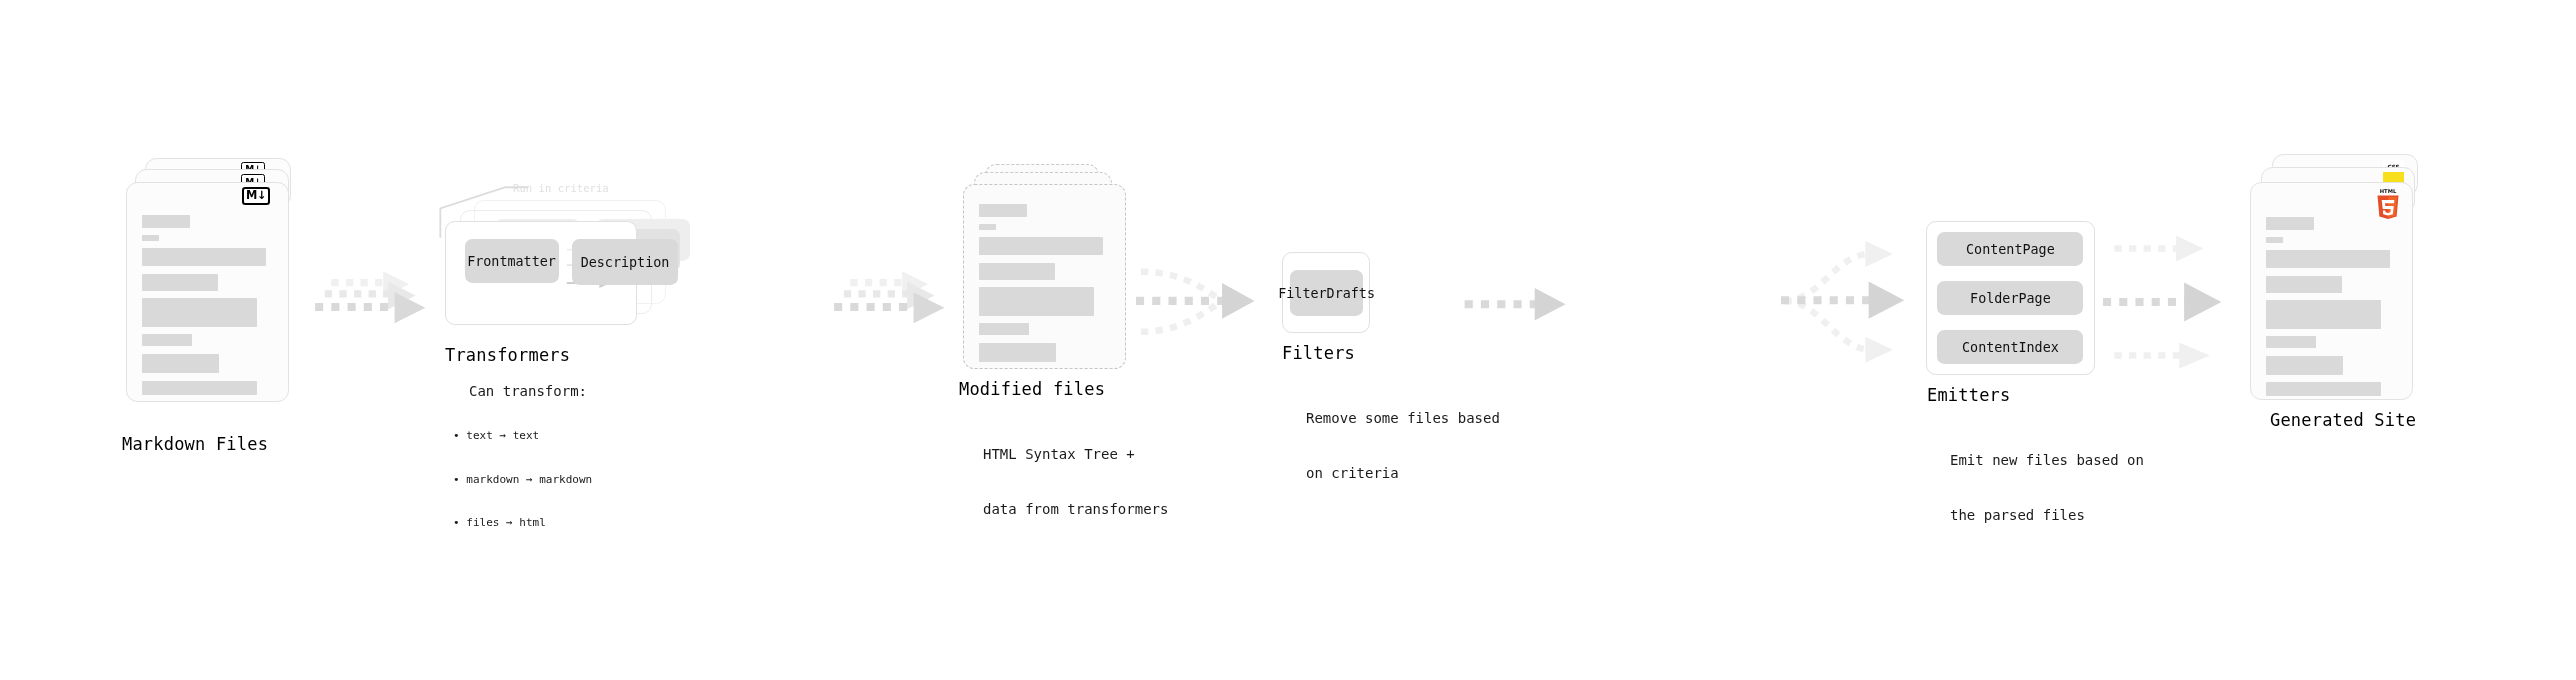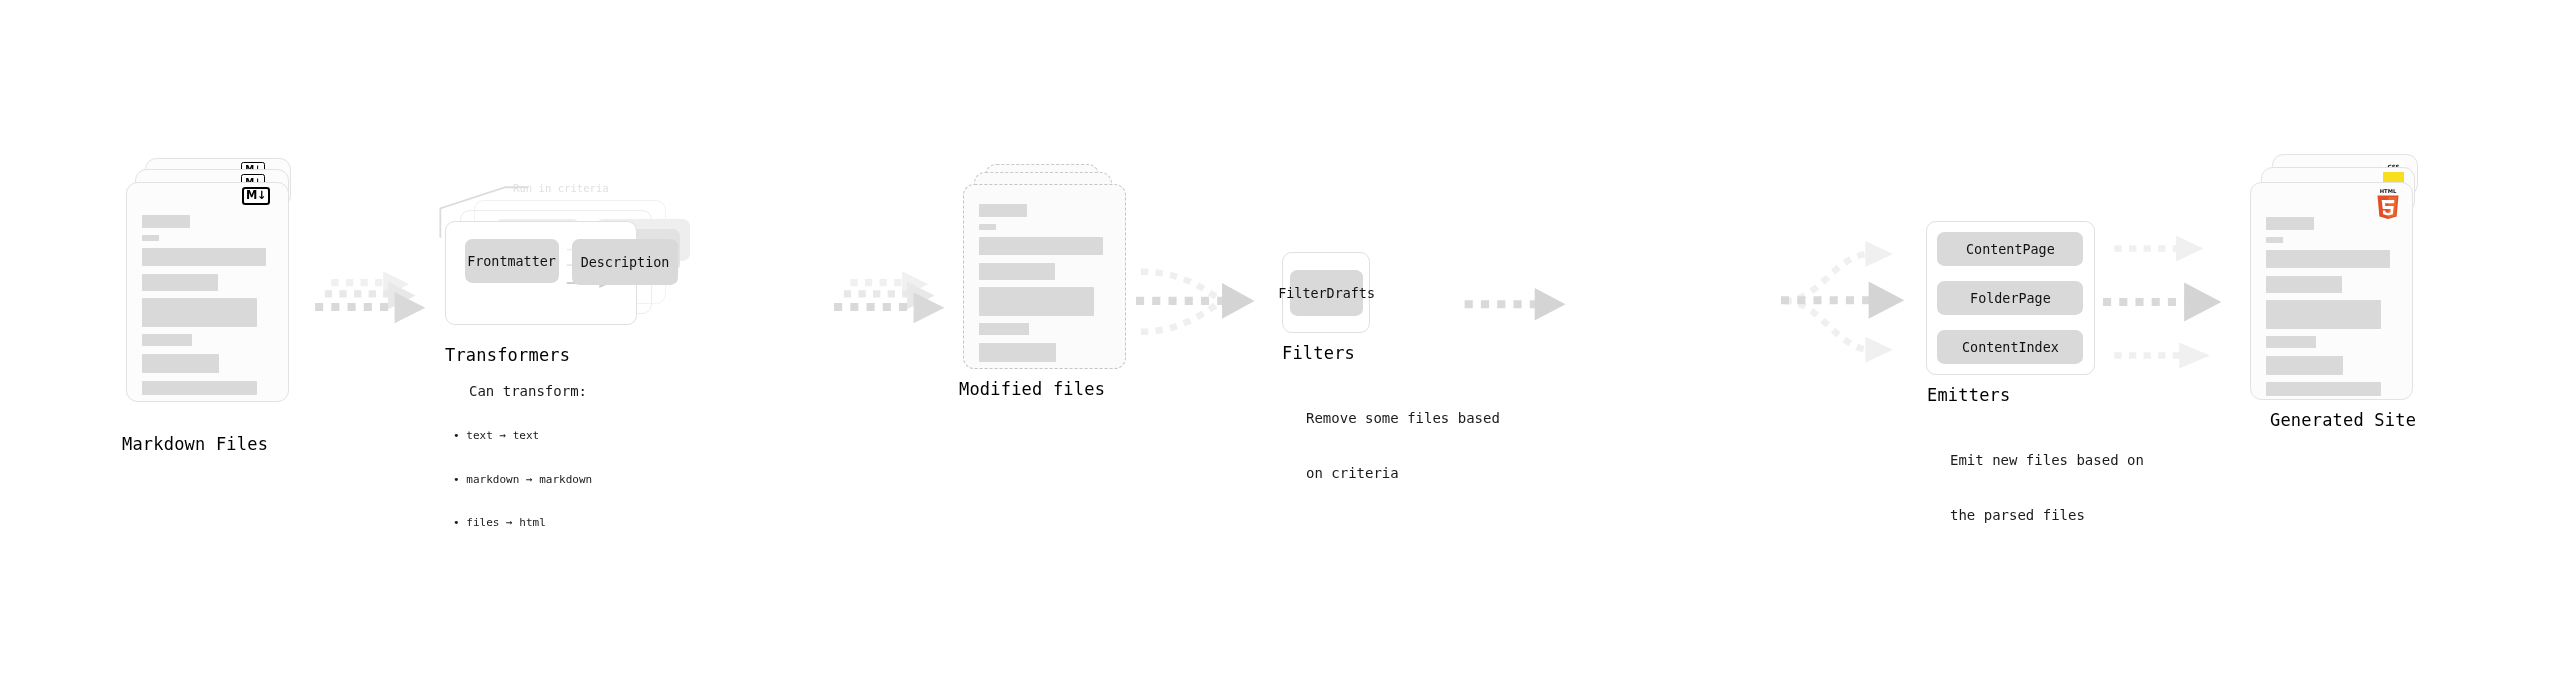--- a/index.html
+++ b/index.html
@@ -266,20 +266,24 @@
           <div class="bar" style="width:76px; height:17px;"></div>
           <div class="bar" style="width:115px; height:29px;"></div>
           <div class="bar" style="width:50px; height:12.2px;"></div>
           <div class="bar" style="width:77px; height:19.5px;"></div>
 
         </div>
       </div>
     </div>
 
     <div class="caption-title" style="left:0px; top:215px;">Modified files</div>
+    <div class="caption-sub" style="left:0px; top:244px;">
+      <div>HTML Syntax Tree +</div>
+      <div>data from transformers</div>
+    </div>
   </div>
 
   <svg class="arrow-svg" style="left:1136px; top:260px;" width="138" height="98" viewBox="0 0 170 120">
     <g fill="none" stroke-linecap="butt">
       <path d="M6 14 C 50 14, 78 30, 104 49" stroke="#efefef" stroke-width="8" stroke-dasharray="9 9"></path>
       <path d="M6 88 C 50 88, 78 70, 104 51" stroke="#efefef" stroke-width="8" stroke-dasharray="9 9"></path>
       <line x1="0" y1="50" x2="108" y2="50" stroke="#d9d9d9" stroke-width="10" stroke-dasharray="10 10"></line>
     </g>
     <polygon points="106,28 146,50 106,72" fill="#d4d4d4"></polygon>
   </svg>

